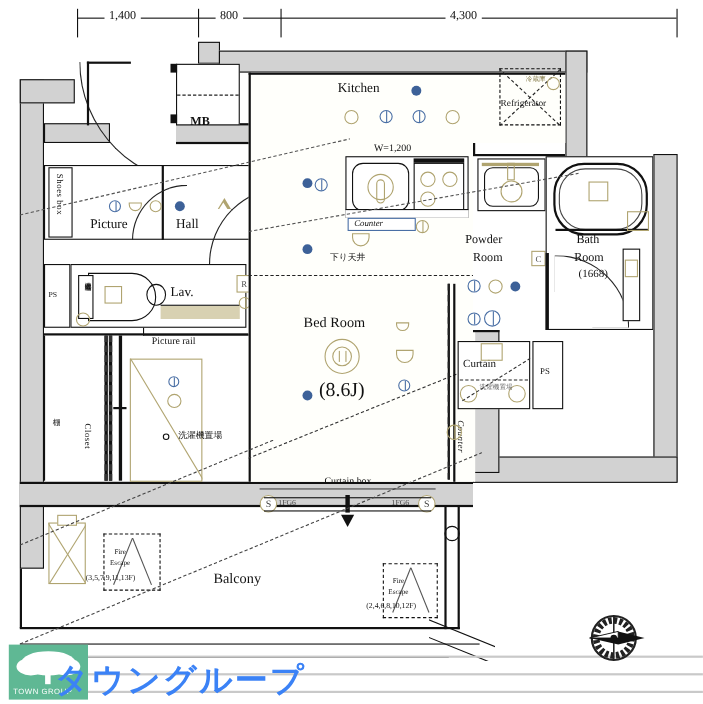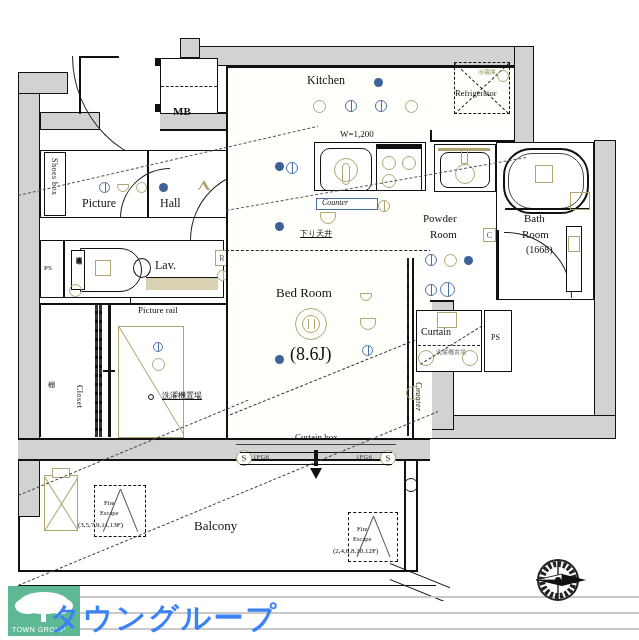--- a/index.html
+++ b/index.html
@@ -10,21 +10,21 @@
   .abs{position:absolute;}
   .wall{position:absolute;background:#d2d2d2;border:1.6px solid #111;box-sizing:border-box;}
   .wallf{position:absolute;background:#d2d2d2;box-sizing:border-box;}
   .room{position:absolute;background:#ffffff;border:1.4px solid #111;box-sizing:border-box;}
   .roomn{position:absolute;background:#fffffc;box-sizing:border-box;}
   .line{position:absolute;background:#111;}
   .dash-h{position:absolute;border-top:1.3px dashed #222;}
   .dashbox{position:absolute;border:1.4px dashed #111;box-sizing:border-box;}
   .lbl{position:absolute;color:#111;white-space:nowrap;font-family:"Liberation Serif", serif;}
   .lbl-s{font-size:9px;}
-  .jp{font-family:"DejaVu Sans", sans-serif;text-decoration:underline;}
+  .jp{font-family:"DejaVu Sans", sans-serif;}
 
   
   .dimwrap{position:absolute;left:0;top:0;width:639px;height:34px;}
   .dimline{position:absolute;height:0;border-top:1.2px solid #111;}
   .dimtick{position:absolute;width:0;border-left:1.2px solid #111;}
   .dimtxt{position:absolute;font-size:11px;background:#fff;padding:0 4px;color:#111;}
 
   
   .circ{position:absolute;border:1.2px solid #b0a470;border-radius:50%;box-sizing:border-box;}
   .dotb{position:absolute;background:#3d6198;border-radius:50%;}
@@ -44,20 +44,30 @@
   .brandline{position:absolute;background:#c9c9c9;height:1.5px;}
   .towngroup{position:absolute;color:#ffffff;font-family:"Liberation Sans",sans-serif;font-size:7px;letter-spacing:.5px;}
 
   .compass{position:absolute;}
 </style>
 </head>
 <body>
 
 <div id="stage">
 
+  <div class="dimwrap">
+    <div class="dimline" style="left:70px;top:16px;width:545px;"></div>
+    <div class="dimtick" style="left:70px;top:8px;height:26px;"></div>
+    <div class="dimtick" style="left:180px;top:8px;height:26px;"></div>
+    <div class="dimtick" style="left:255px;top:8px;height:26px;"></div>
+    <div class="dimtick" style="left:615px;top:8px;height:26px;"></div>
+    <div class="dimtxt" style="left:95px;top:8px;">1,400</div>
+    <div class="dimtxt" style="left:196px;top:8px;">800</div>
+    <div class="dimtxt" style="left:405px;top:8px;">4,300</div>
+  </div>
 
   <div class="wall" style="left:180px;top:38px;width:20px;height:20px;"></div>
   <div class="wall" style="left:199px;top:46px;width:335px;height:20px;"></div>
   <div class="wall" style="left:514px;top:46px;width:20px;height:120px;"></div>
 
   <div class="wall" style="left:18px;top:72px;width:22px;height:445px;"></div>
   <div class="wall" style="left:18px;top:72px;width:50px;height:22px;"></div>
 
   <div class="wall" style="left:594px;top:140px;width:22px;height:298px;"></div>
   <div class="wall" style="left:430px;top:415px;width:186px;height:24px;"></div>

